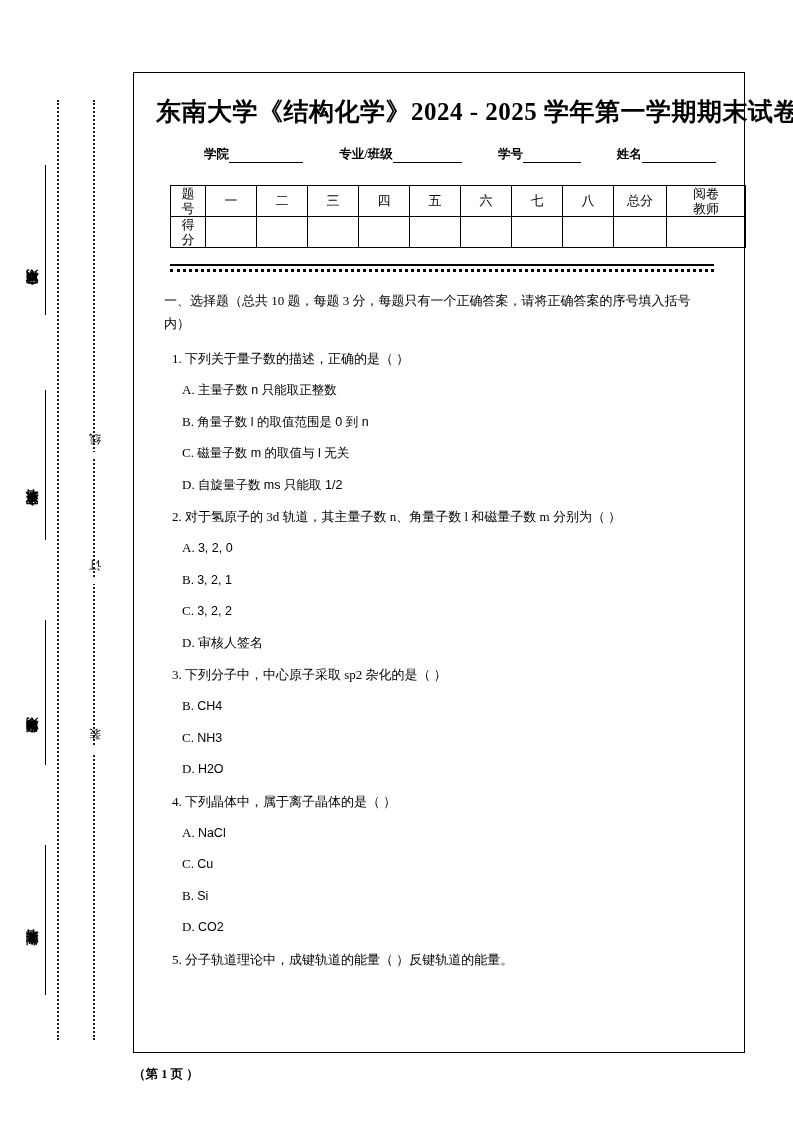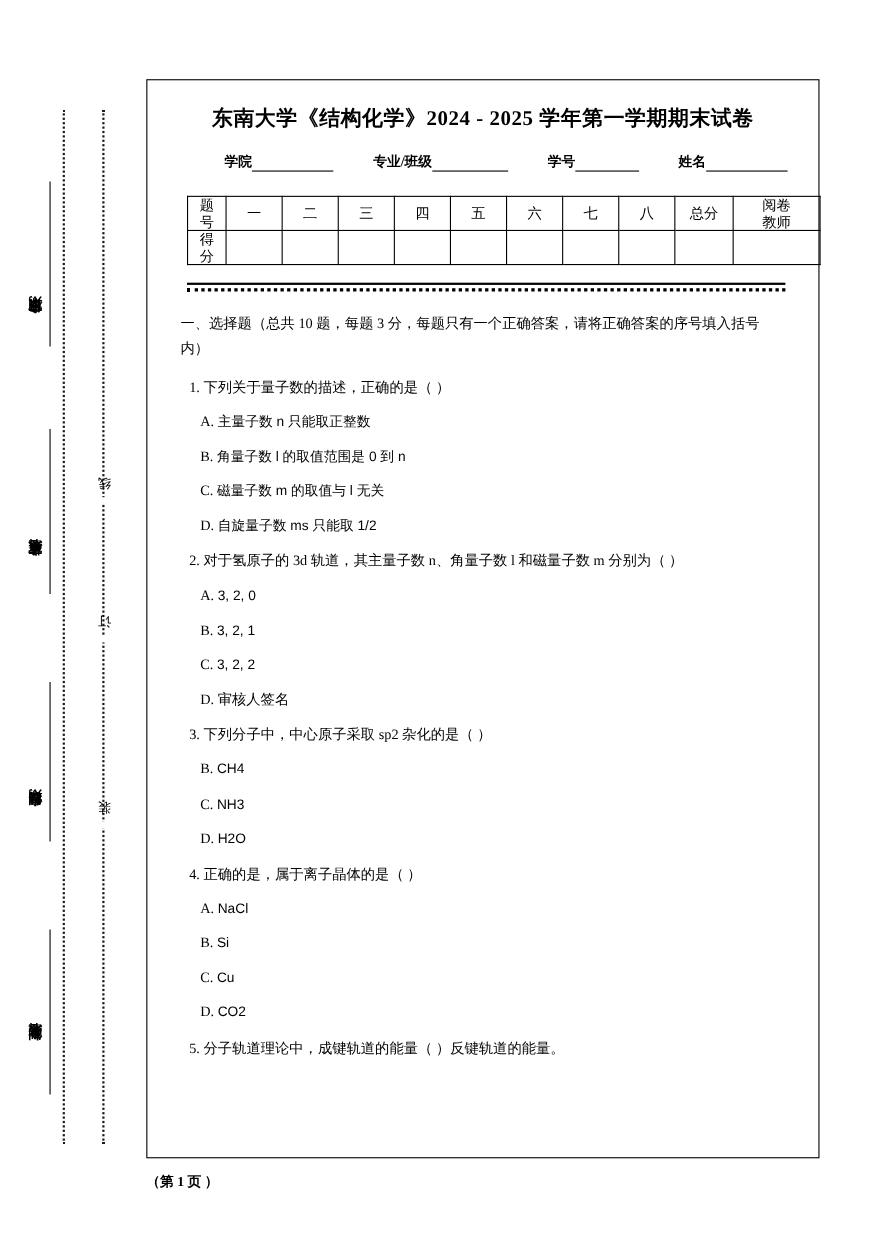--- a/index.html
+++ b/index.html
@@ -68,21 +68,21 @@
     background: #fff;
   }
   .paper-inner {
     padding: 18px 22px 0 22px;
   }
 
   .exam-title {
     text-align: center;
     font-family: "Liberation Serif", "DejaVu Serif", serif;
     font-weight: bold;
-    font-size: 19px;
+    font-size: 25px;
     letter-spacing: 0.5px;
     margin: 4px 0 0 0;
     white-space: nowrap;
   }
 
   
   .id-line {
     display: flex;
     align-items: flex-end;
     margin: 18px 6px 0 12px;
@@ -319,33 +319,33 @@
         <span>C.</span>
         <span class="mono">NH3</span>
       </div>
       <div class="opt">
         <span>D.</span>
         <span class="mono">H2O</span>
       </div>
 
       <div class="qline">
         <span>4.</span>
-        <span>正确的是，属于离子晶体的是（  ）</span>
+        <span>下列晶体中，属于离子晶体的是（  ）</span>
       </div>
       <div class="opt">
         <span>A.</span>
         <span class="mono">NaCl</span>
       </div>
       <div class="opt">
+        <span>C.</span>
+        <span class="mono">Cu</span>
+      </div>
+      <div class="opt">
         <span>B.</span>
         <span class="mono">Si</span>
-      </div>
-      <div class="opt">
-        <span>C.</span>
-        <span class="mono">Cu</span>
       </div>
       <div class="opt">
         <span>D.</span>
         <span class="mono">CO2</span>
       </div>
 
       <div class="qline">
         <span>5.</span>
         <span>分子轨道理论中，成键轨道的能量（  ）反键轨道的能量。</span>
       </div>

